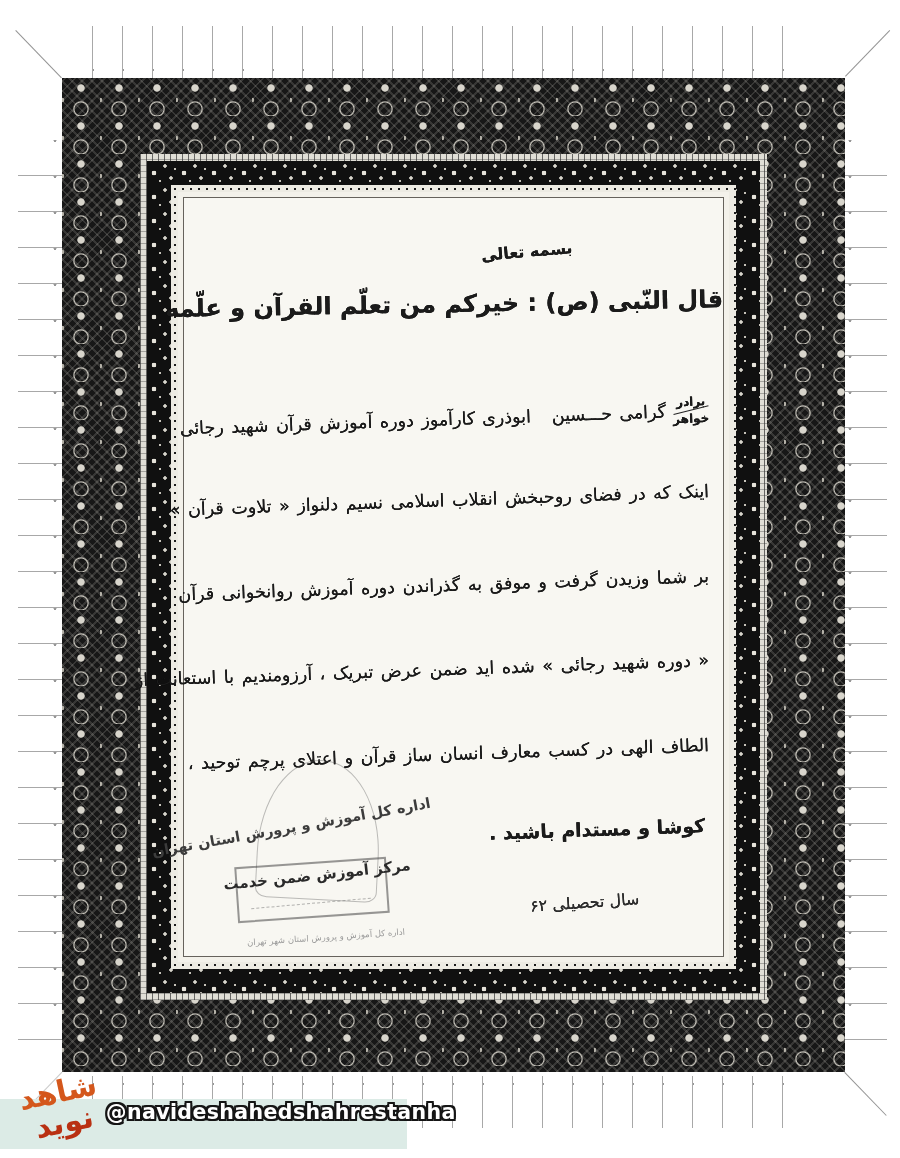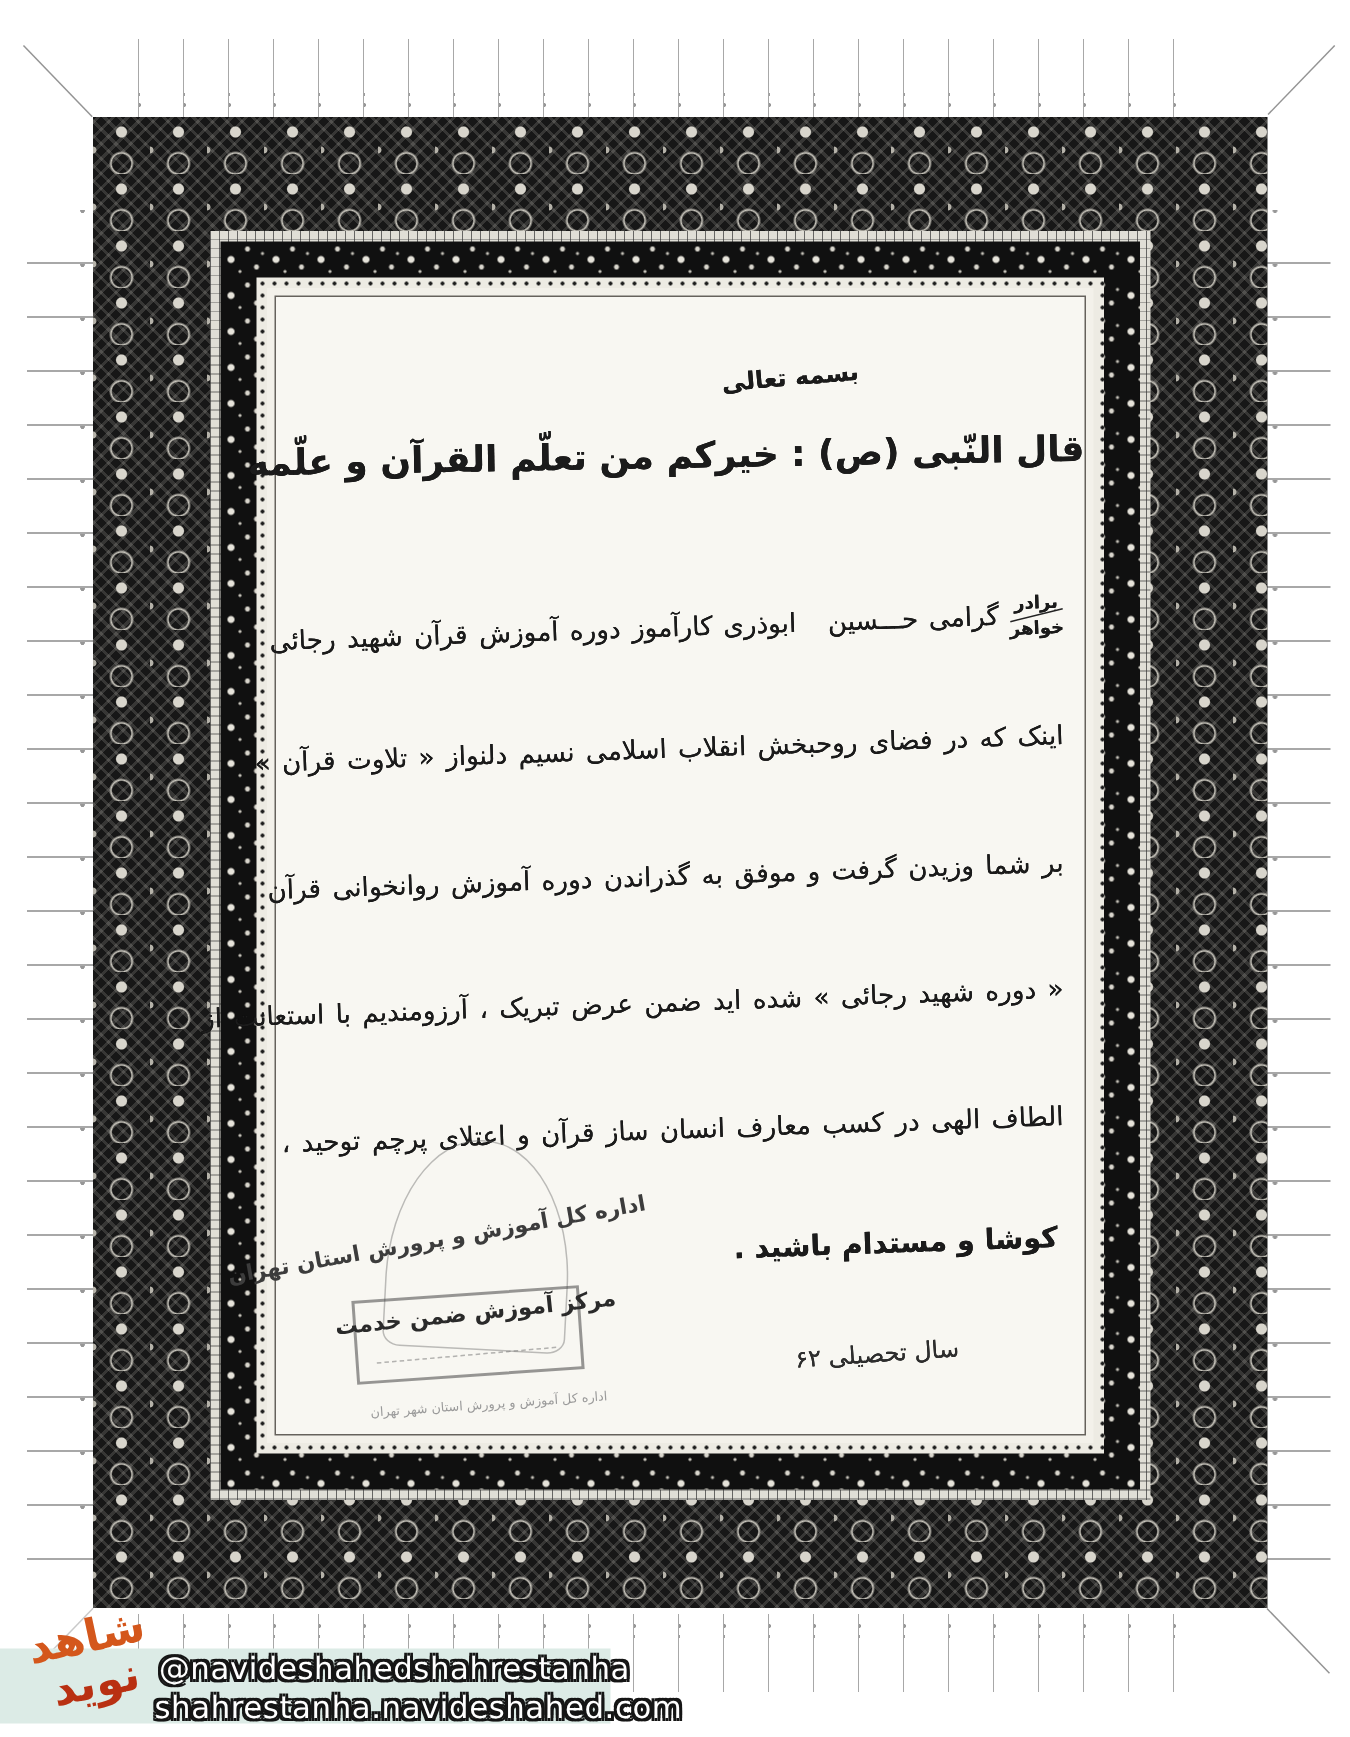--- a/index.html
+++ b/index.html
@@ -107,21 +107,21 @@
   .stamp-line3{position:absolute;right:0;left:10px;top:174px;text-align:center;
     font-size:8.5px;color:#9a9a9a;transform:rotate(-4deg);white-space:nowrap}
 
   
   .wm-band{position:absolute;left:0;top:1099px;width:407px;height:50px;
     background:var(--band,#dcebe6)}
   .wm-logo{position:absolute;left:14px;top:1077px;width:94px;text-align:center;
     transform:rotate(-12deg);line-height:1.02;font-weight:bold;direction:rtl}
   .wm-logo-top{display:block;font-size:30px;color:var(--logo-top,#d4571c)}
   .wm-logo-bottom{display:block;font-size:30px;color:var(--logo-bottom,#b93012)}
-  .wm-text{position:absolute;font-size:20.5px;font-weight:normal;color:#fff;
+  .wm-text{position:absolute;font-size:20.5px;font-weight:bold;color:#fff;
     letter-spacing:.4px;white-space:nowrap;
     text-shadow:-2px -2px 0 #151515,2px -2px 0 #151515,-2px 2px 0 #151515,
       2px 2px 0 #151515,0 -2px 0 #151515,0 2px 0 #151515,
       -2px 0 0 #151515,2px 0 0 #151515}
   .wm-handle{left:106px;top:1100px}
   .wm-url{left:103px;top:1126px}
 </style>
 </head>
 <body>
 
@@ -183,15 +183,14 @@
       </div>
     </div>
   </div>
 
   <div class="wm-band"></div>
   <div class="wm-logo">
     <span class="wm-logo-top">شاهد</span>
     <span class="wm-logo-bottom">نوید</span>
   </div>
   <div class="wm-text wm-handle">@navideshahedshahrestanha</div>
-  <div class="wm-text wm-url">shahrestanha.navideshahed.com</div>
 
 </div>
 
 </body></html>

